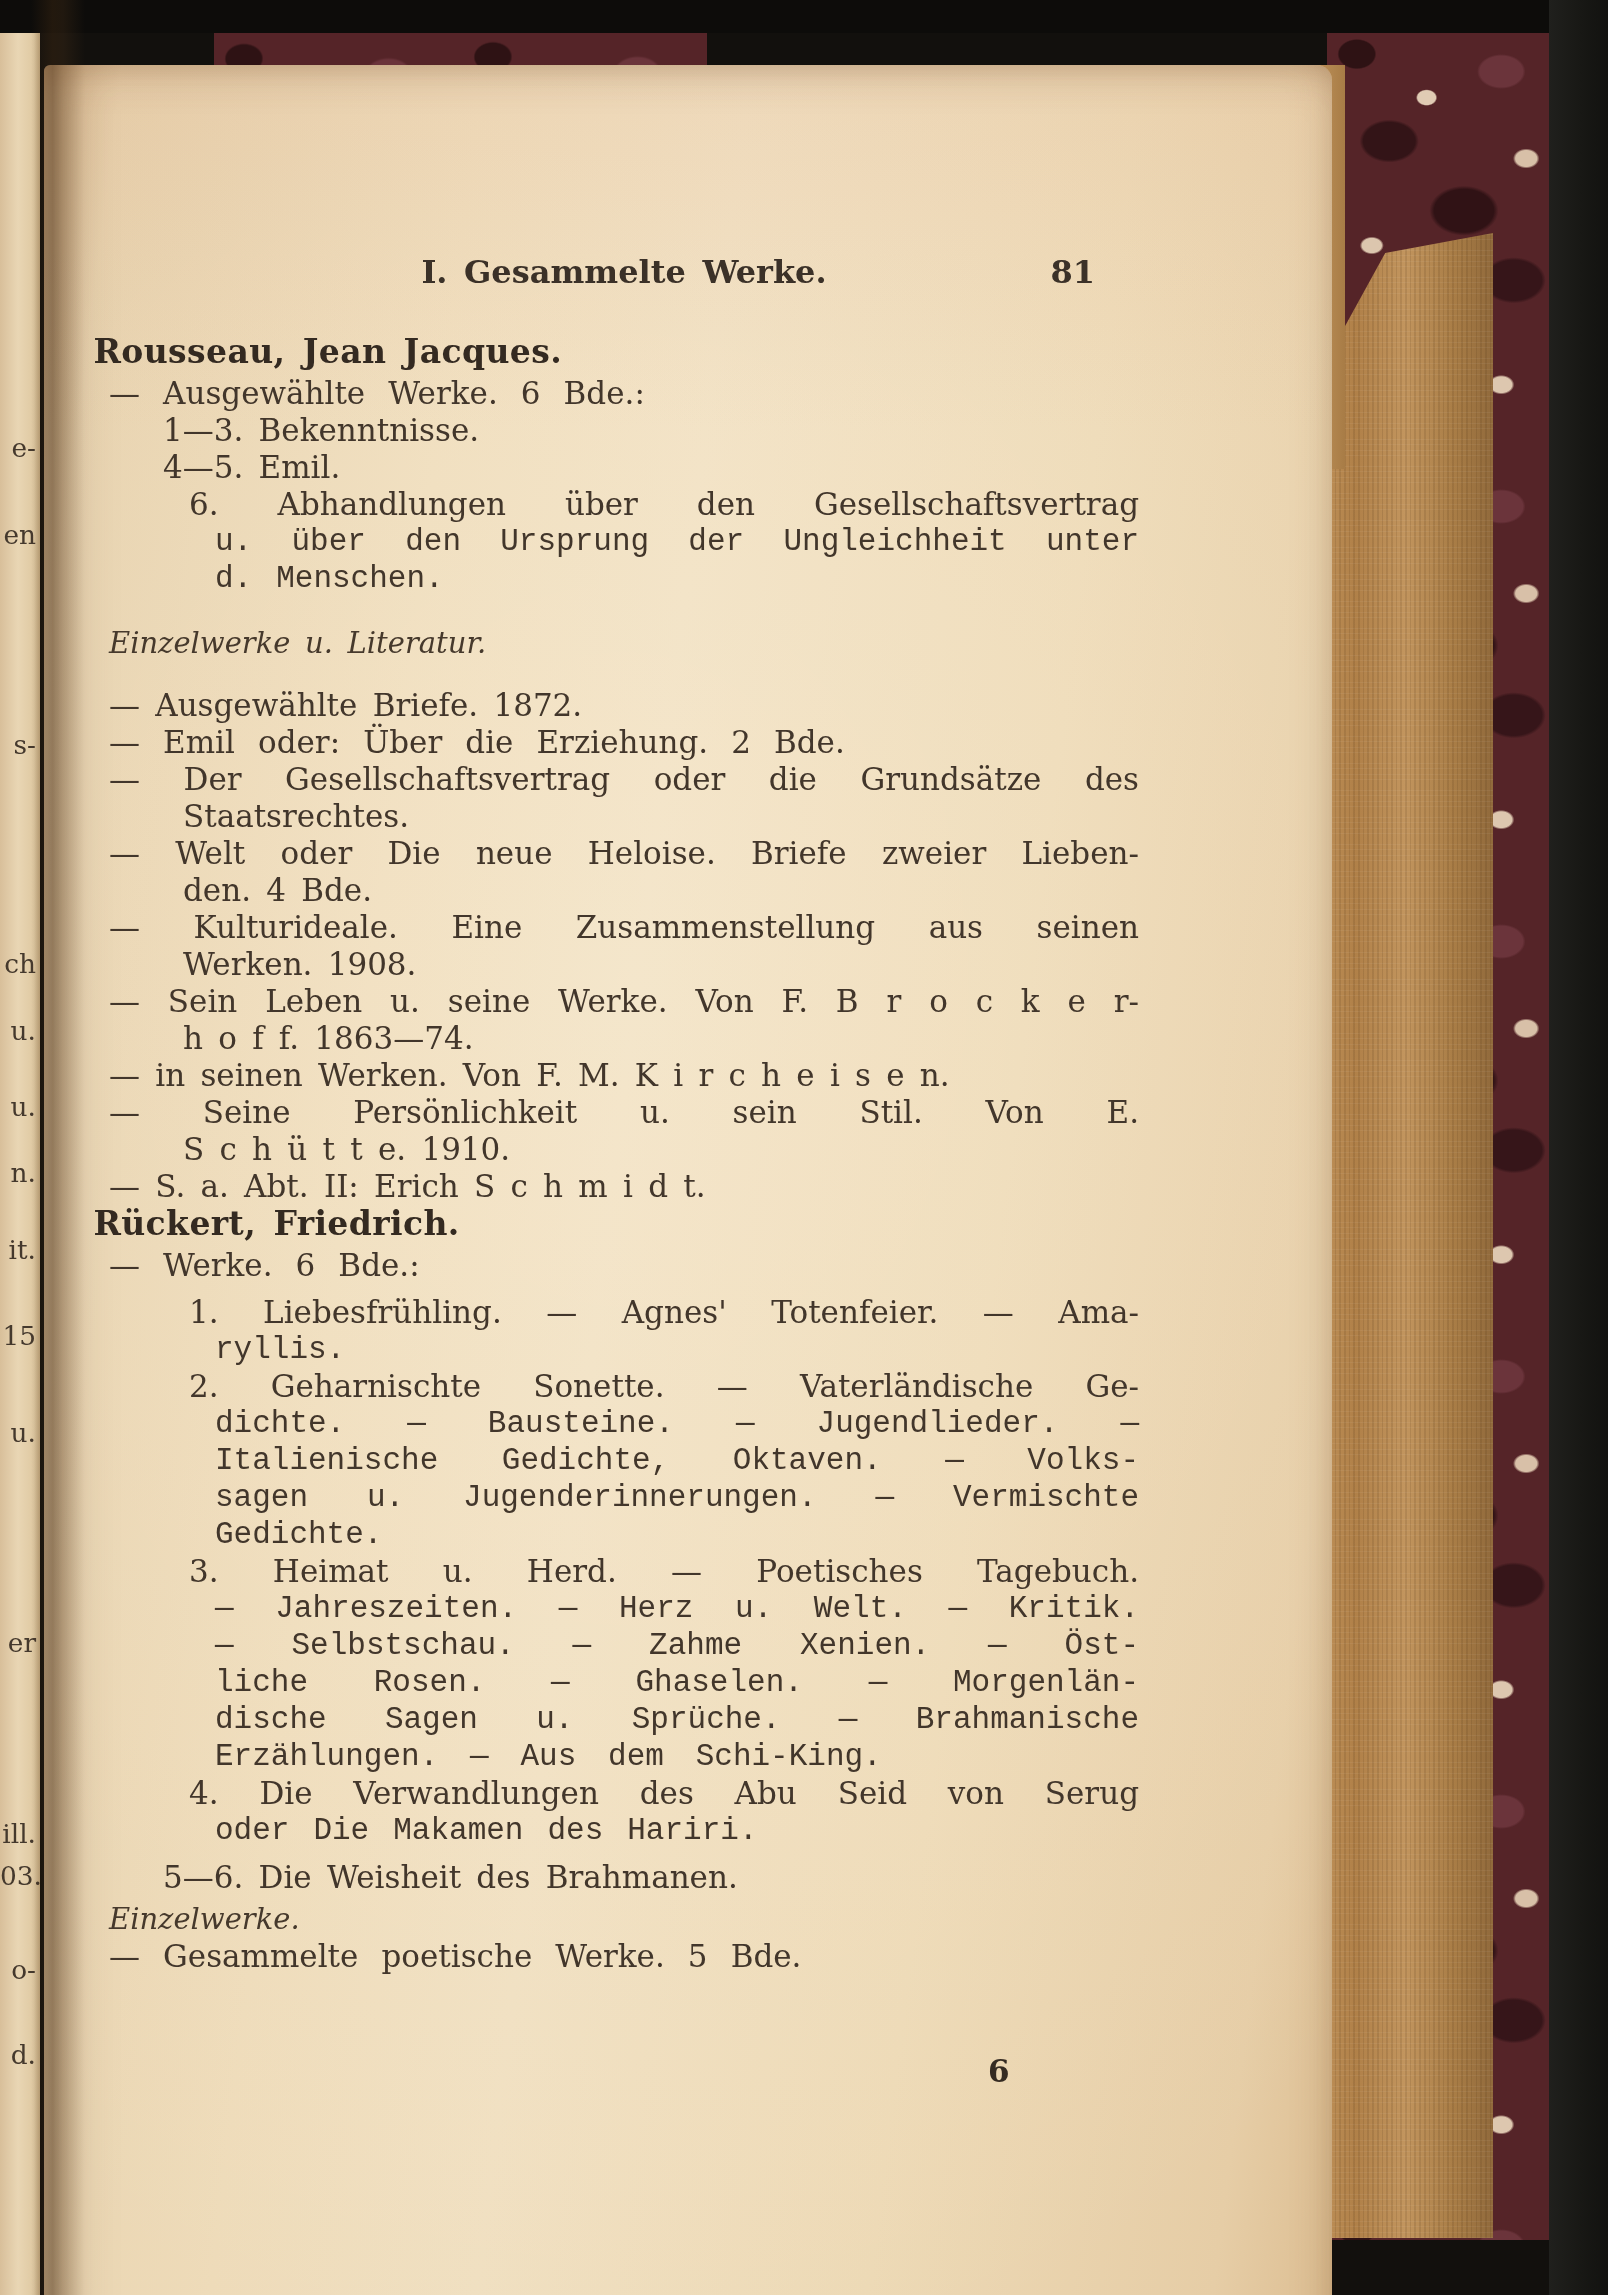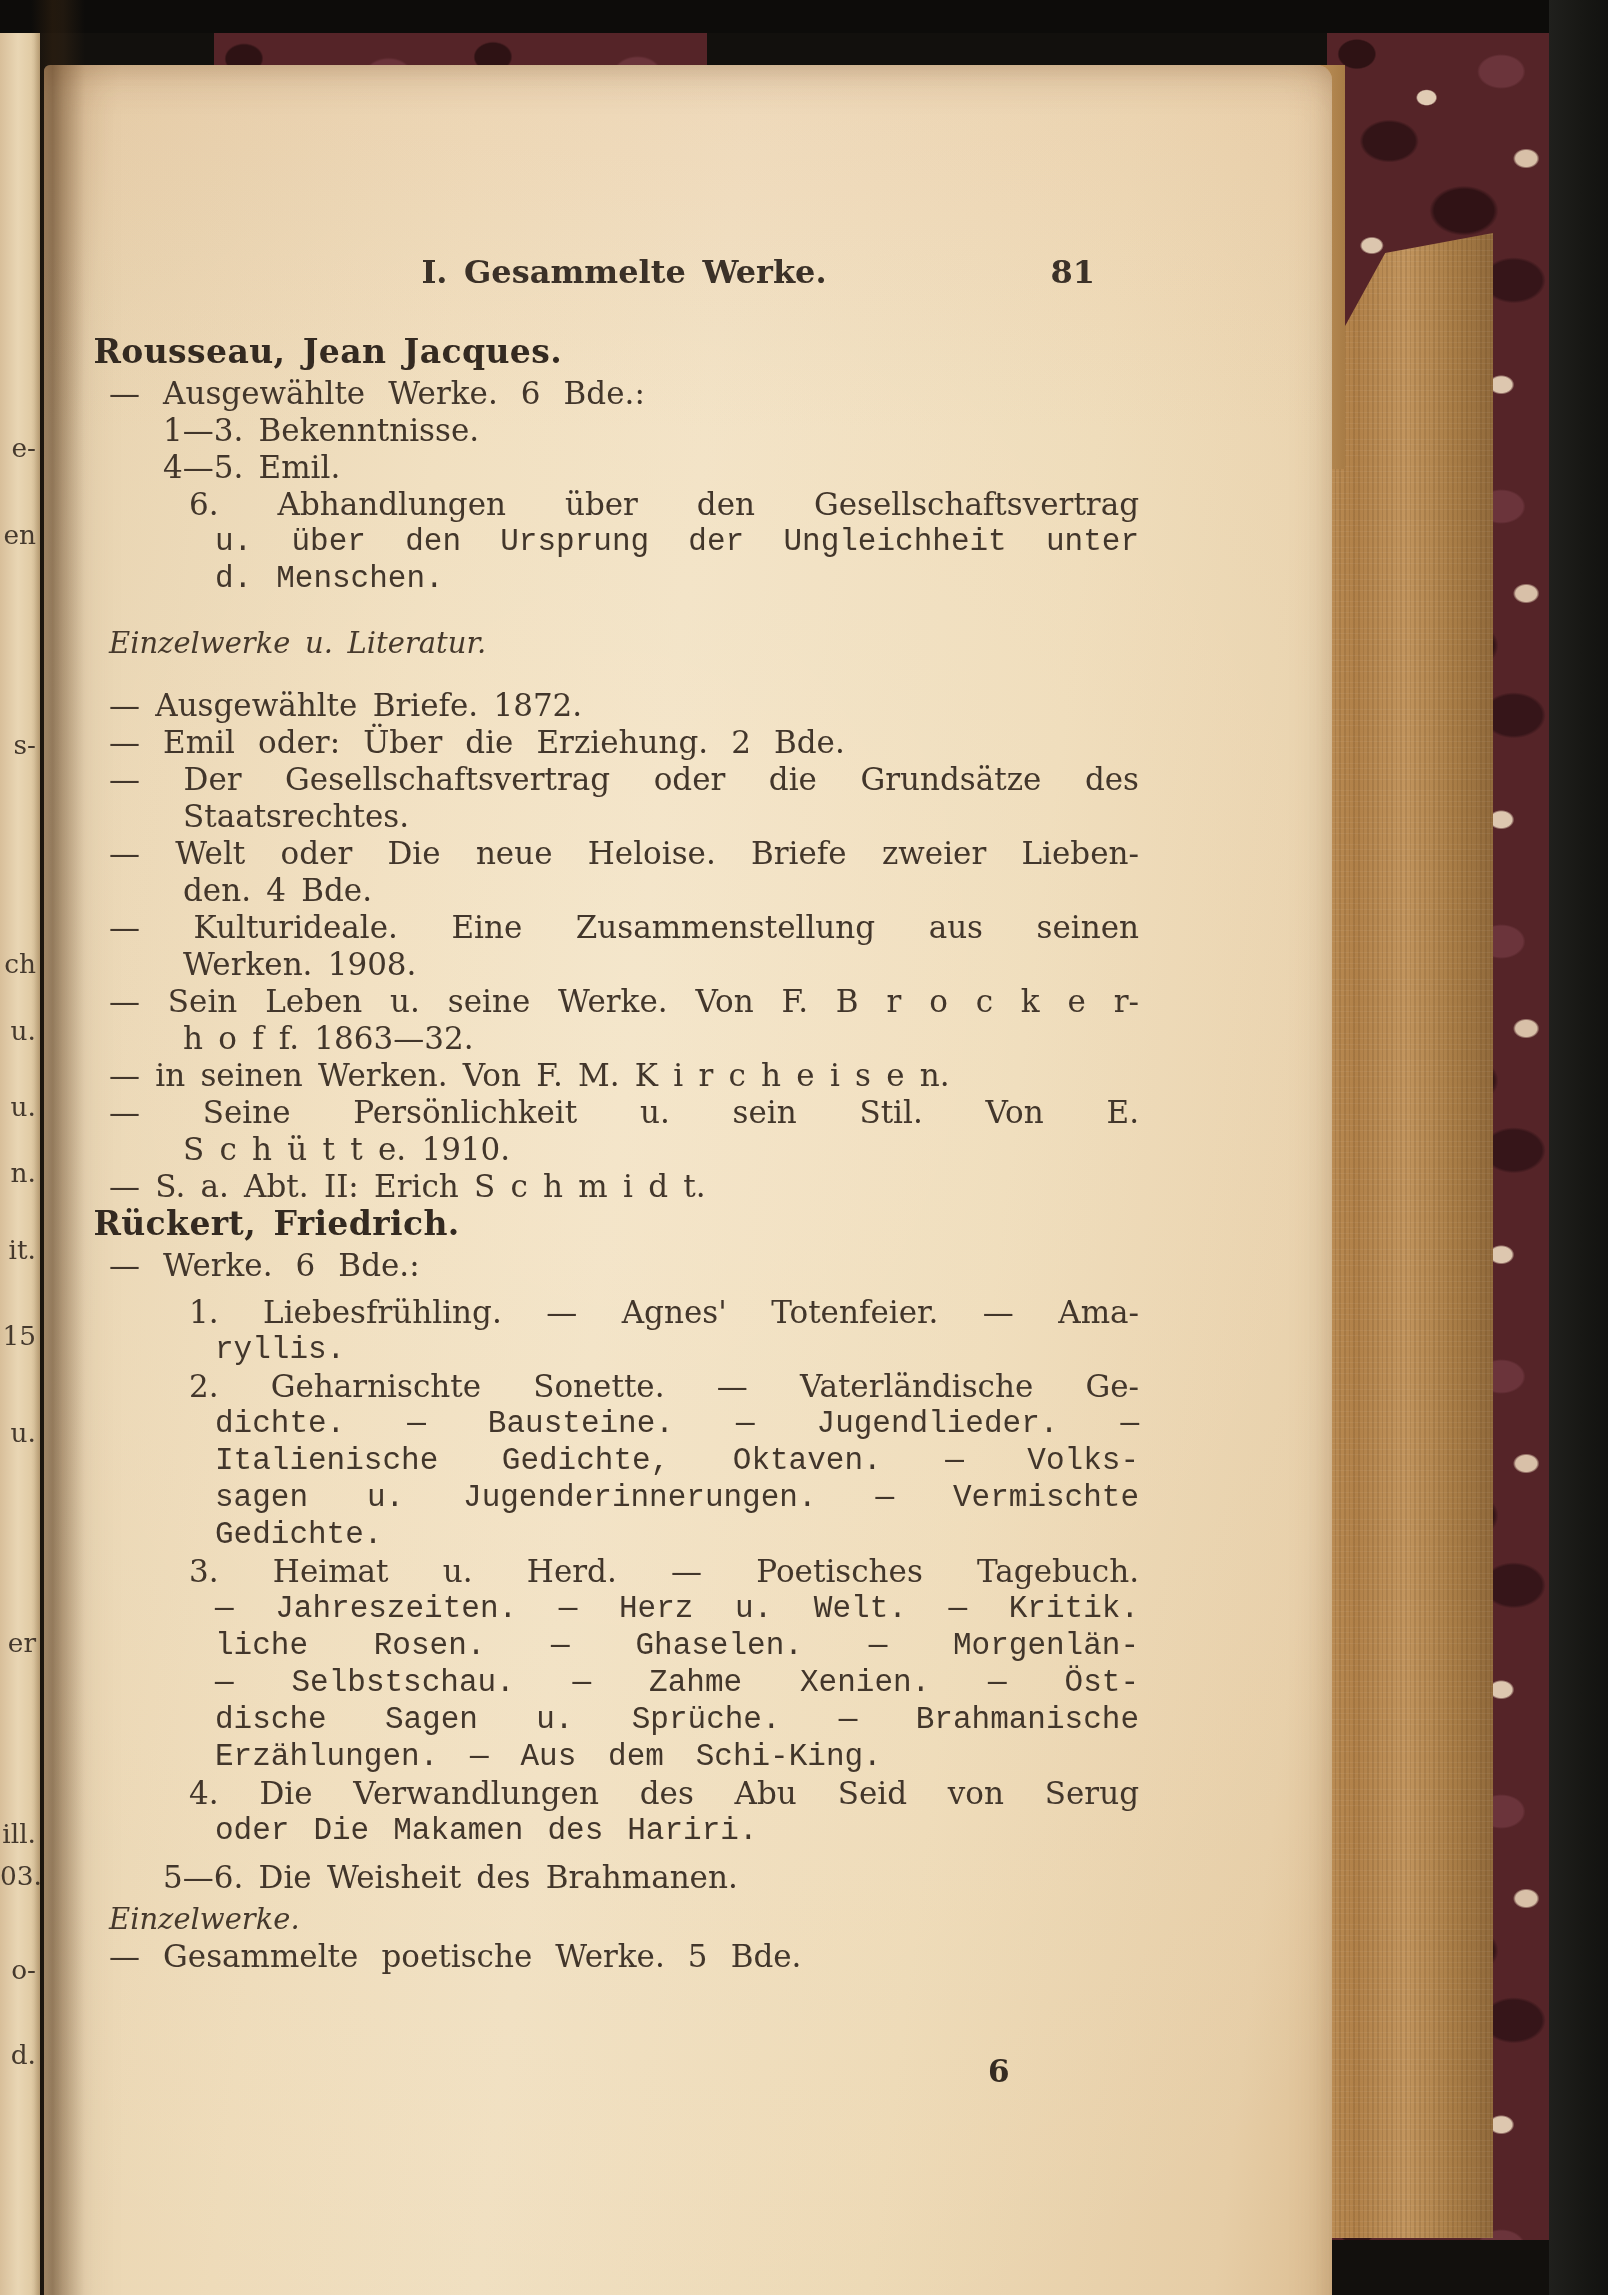--- a/index.html
+++ b/index.html
@@ -136,40 +136,40 @@
 
       <div class="line g10">— Ausgewählte Briefe. 1872.</div>
       <div class="line ws">— Emil oder: Über die Erziehung. 2 Bde.</div>
       <div class="line j">— Der Gesellschaftsvertrag oder die Grundsätze des</div>
       <div class="line ec">Staatsrechtes.</div>
       <div class="line j">— Welt oder Die neue Heloise. Briefe zweier Lieben-</div>
       <div class="line ec">den. 4 Bde.</div>
       <div class="line j">— Kulturideale. Eine Zusammenstellung aus seinen</div>
       <div class="line ec">Werken. 1908.</div>
       <div class="line j">— Sein Leben u. seine Werke. Von F. B r o c k e r-</div>
-      <div class="line ec">h o f f.  1863—32.</div>
+      <div class="line ec">h o f f.  1863—74.</div>
       <div class="line">— in seinen Werken. Von F. M. K i r c h e i s e n.</div>
       <div class="line j">— Seine Persönlichkeit u. sein Stil. Von E.</div>
       <div class="line ec">S c h ü t t e.  1910.</div>
       <div class="line">— S. a. Abt. II: Erich S c h m i d t.</div>
 
       <div class="line author">Rückert, Friedrich.</div>
 
       <div class="line ws g22">— Werke. 6 Bde.:</div>
       <div class="line v1 j g13">1. Liebesfrühling. — Agnes' Totenfeier. — Ama-</div>
       <div class="line vc">ryllis.</div>
       <div class="line v1 j">2. Geharnischte Sonette. — Vaterländische Ge-</div>
       <div class="line vc j">dichte. — Bausteine. — Jugendlieder. —</div>
       <div class="line vc j">Italienische Gedichte, Oktaven. — Volks-</div>
       <div class="line vc j">sagen u. Jugenderinnerungen. — Vermischte</div>
       <div class="line vc">Gedichte.</div>
       <div class="line v1 j">3. Heimat u. Herd. — Poetisches Tagebuch.</div>
       <div class="line vc j">— Jahreszeiten. — Herz u. Welt. — Kritik.</div>
+      <div class="line vc j">— Selbstschau. — Zahme Xenien. — Öst-</div>
       <div class="line vc j">liche Rosen. — Ghaselen. — Morgenlän-</div>
-      <div class="line vc j">— Selbstschau. — Zahme Xenien. — Öst-</div>
       <div class="line vc j">dische Sagen u. Sprüche. — Brahmanische</div>
       <div class="line vc ws">Erzählungen. — Aus dem Schi-King.</div>
       <div class="line v1 j">4. Die Verwandlungen des Abu Seid von Serug</div>
       <div class="line vc">oder Die Makamen des Hariri.</div>
       <div class="line v g13">5—6. Die Weisheit des Brahmanen.</div>
 
       <div class="line subhead g22">Einzelwerke.</div>
 
       <div class="line ws">— Gesammelte poetische Werke. 5 Bde.</div>
     </div>

